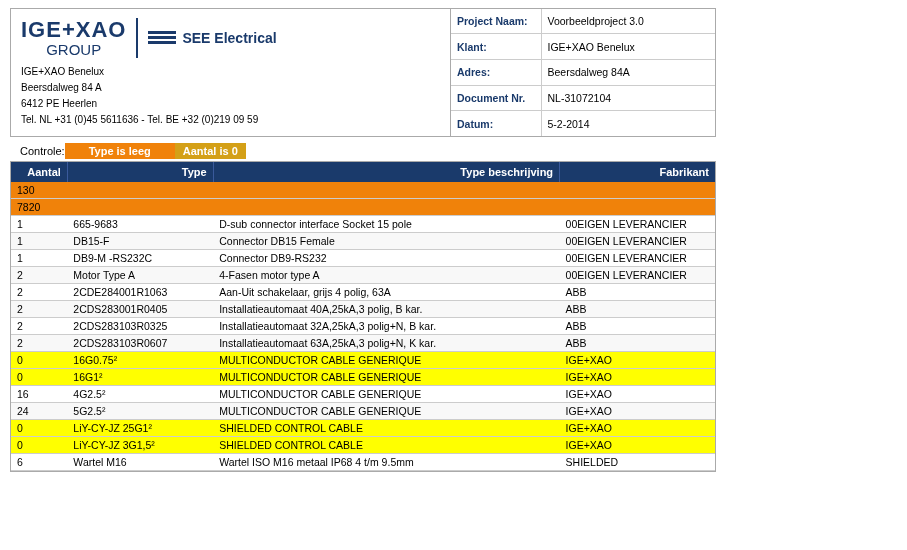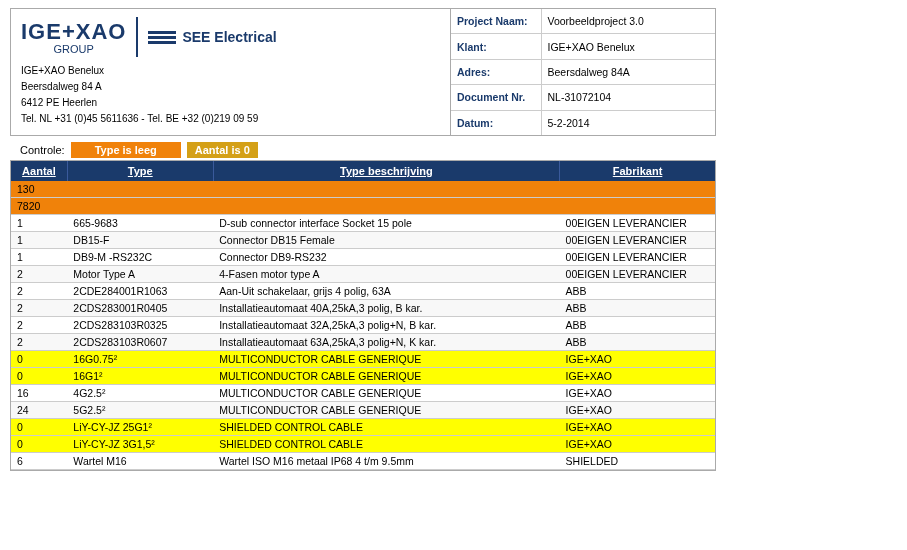--- a/index.html
+++ b/index.html
@@ -38,21 +38,21 @@
 
     .logo-text {
       font-size: 22px;
       font-weight: bold;
       color: #1a3a6b;
       font-family: Arial, sans-serif;
       letter-spacing: 1px;
     }
 
     .logo-subtitle {
-      font-size: 11px;
+      font-size: 15px;
       color: #1a3a6b;
       text-align: center;
       margin-top: -2px;
     }
 
     .logo-divider {
       width: 2px;
       height: 40px;
       background: #1a3a6b;
       margin: 0 10px;
@@ -138,21 +138,20 @@
     .stuklijst-title {
       font-size: 22px;
       font-weight: bold;
       color: #000;
       flex: 1;
     }
 
     .controle-area {
       display: flex;
       align-items: center;
-      gap: 6px;
       font-size: 11px;
     }
 
     .controle-label {
       color: #000;
       font-weight: normal;
     }
 
     .badge-orange {
       background: #f0820a;
@@ -181,25 +180,24 @@
       border-collapse: collapse;
     }
 
     .main-table thead tr {
       background: #1a3a6b;
       color: #fff;
     }
 
     .main-table thead th {
       padding: 4px 6px;
-      text-align: center;
+      text-align: right;
       font-size: 11px;
       font-weight: bold;
       border-right: 1px solid #3a5a9b;
-      text-decoration: underline;
     }
 
     .main-table thead th:last-child {
       border-right: none;
     }
 
     .main-table tbody tr {
       border-bottom: 1px solid #ccc;
     }
 

